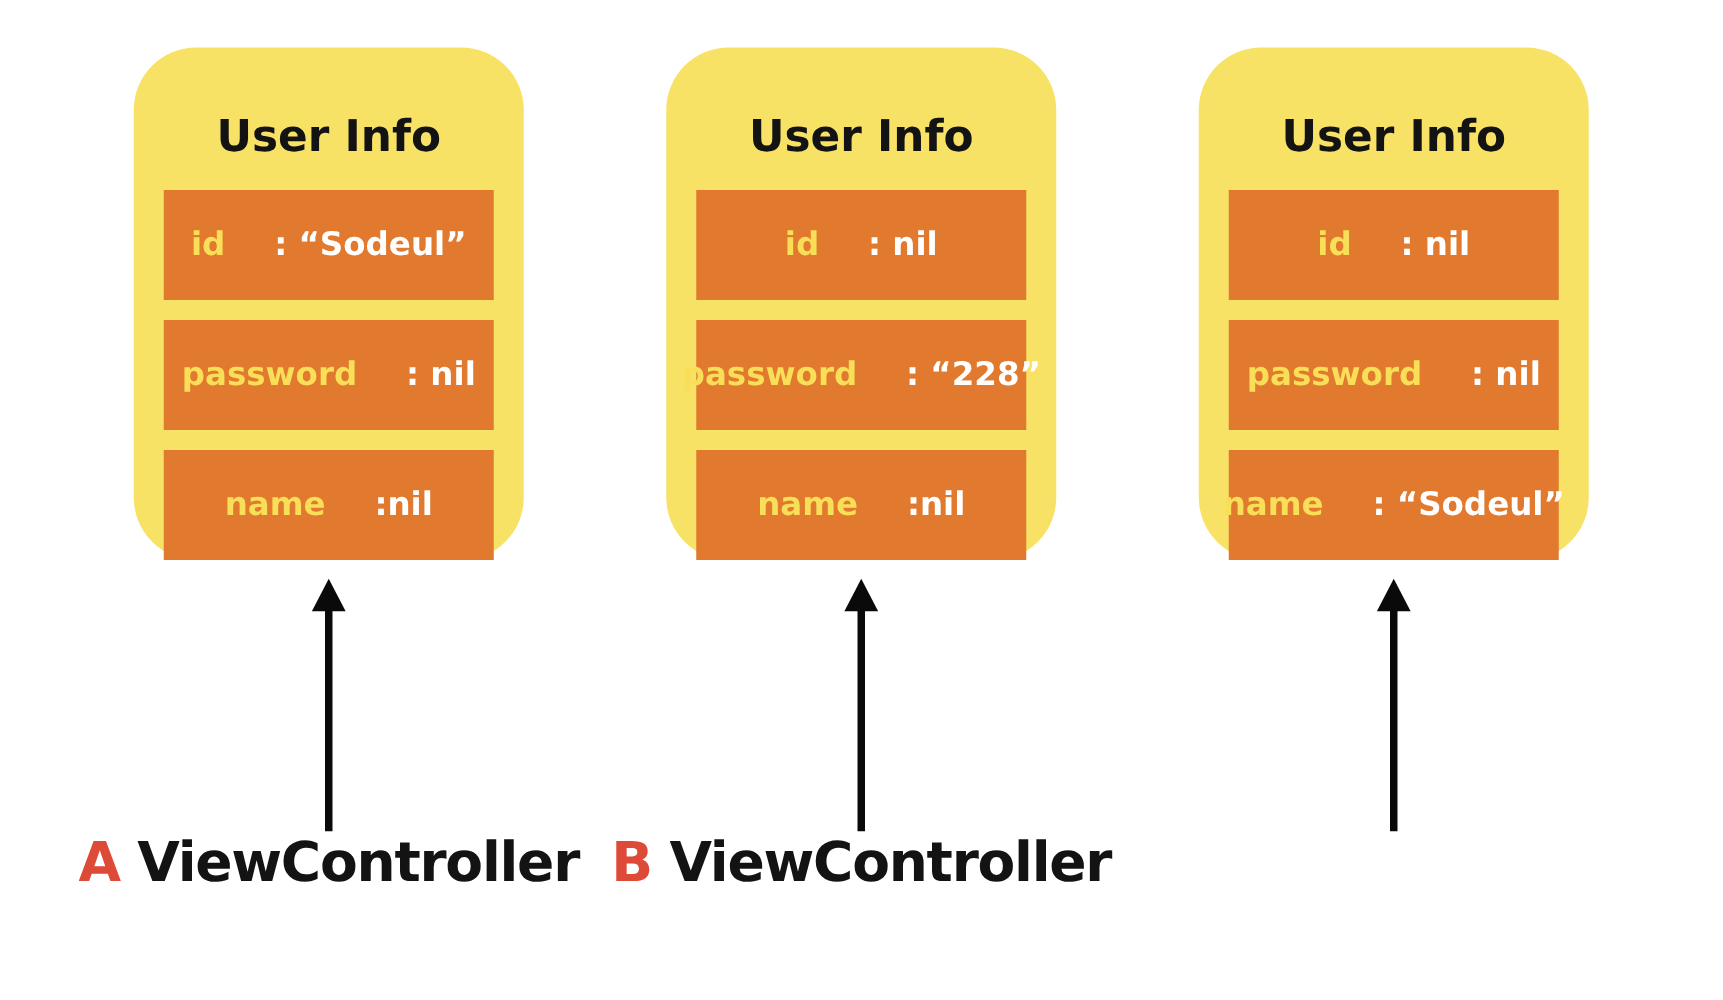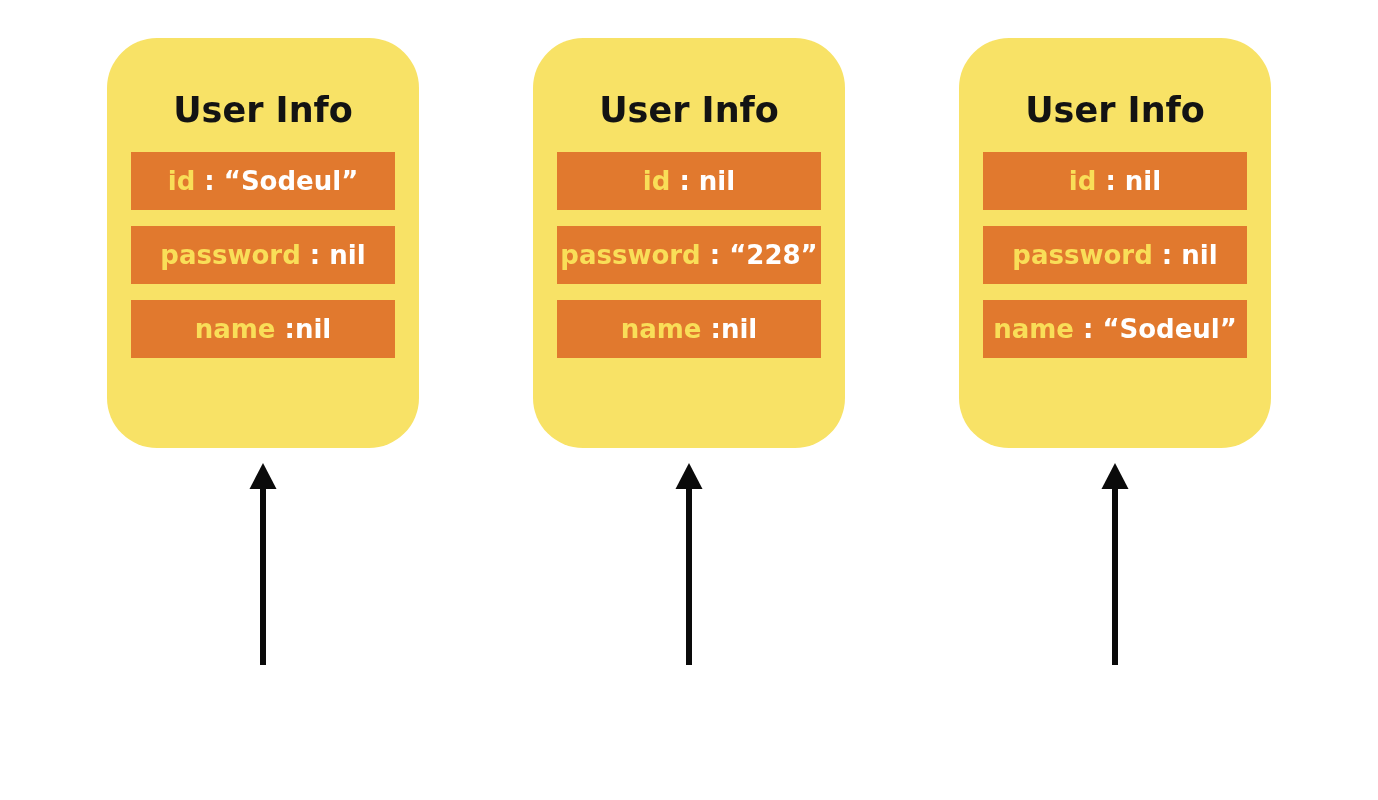--- a/index.html
+++ b/index.html
@@ -46,32 +46,32 @@
     color: var(--title_text_black);
   }
   .rows {
     margin-top: 22px;
     width: 264px;
     display: flex;
     flex-direction: column;
     gap: 16px;
   }
   .row {
-    height: 58px;
+    height: 88px;
     background: var(--row_orange);
     display: flex;
     align-items: center;
     justify-content: center;
     font-size: 26px;
     font-weight: bold;
     white-space: pre;
     line-height: 1;
   }
   .row .key  { color: var(--key_text_yellow); }
-  .row .rest { color: var(--value_text_white); }
+  .row .rest { color: var(--value_text_white); padding-left: 30px; }
   .arrow {
     display: block;
     width: 44px;
     height: 218px;
     color: var(--arrow_black);
     flex: 0 0 auto;
   }
   .vc-label {
     font-size: 44px;
     line-height: 1.15;
@@ -104,20 +104,23 @@
         </div>
         <div class="row">
           <span class="key">name</span><span class="rest"> :nil</span>
         </div>
       </div>
     </div>
     <svg class="arrow" viewBox="0 0 44 218" aria-hidden="true">
       <line x1="22" y1="38" x2="22" y2="217" stroke="currentColor" stroke-width="6"></line>
       <polygon points="22,15 8.5,41 35.5,41" fill="currentColor"></polygon>
     </svg>
+    <div class="vc-label">
+      <span class="letter">A</span><span class="name">ViewController</span>
+    </div>
   </div>
 
   <div class="column">
     <div class="card">
       <div class="card-title">User Info</div>
       <div class="rows">
         <div class="row">
           <span class="key">id</span><span class="rest"> : nil</span>
         </div>
         <div class="row">
@@ -125,20 +128,23 @@
         </div>
         <div class="row">
           <span class="key">name</span><span class="rest"> :nil</span>
         </div>
       </div>
     </div>
     <svg class="arrow" viewBox="0 0 44 218" aria-hidden="true">
       <line x1="22" y1="38" x2="22" y2="217" stroke="currentColor" stroke-width="6"></line>
       <polygon points="22,15 8.5,41 35.5,41" fill="currentColor"></polygon>
     </svg>
+    <div class="vc-label">
+      <span class="letter">B</span><span class="name">ViewController</span>
+    </div>
   </div>
 
   <div class="column">
     <div class="card">
       <div class="card-title">User Info</div>
       <div class="rows">
         <div class="row">
           <span class="key">id</span><span class="rest"> : nil</span>
         </div>
         <div class="row">

